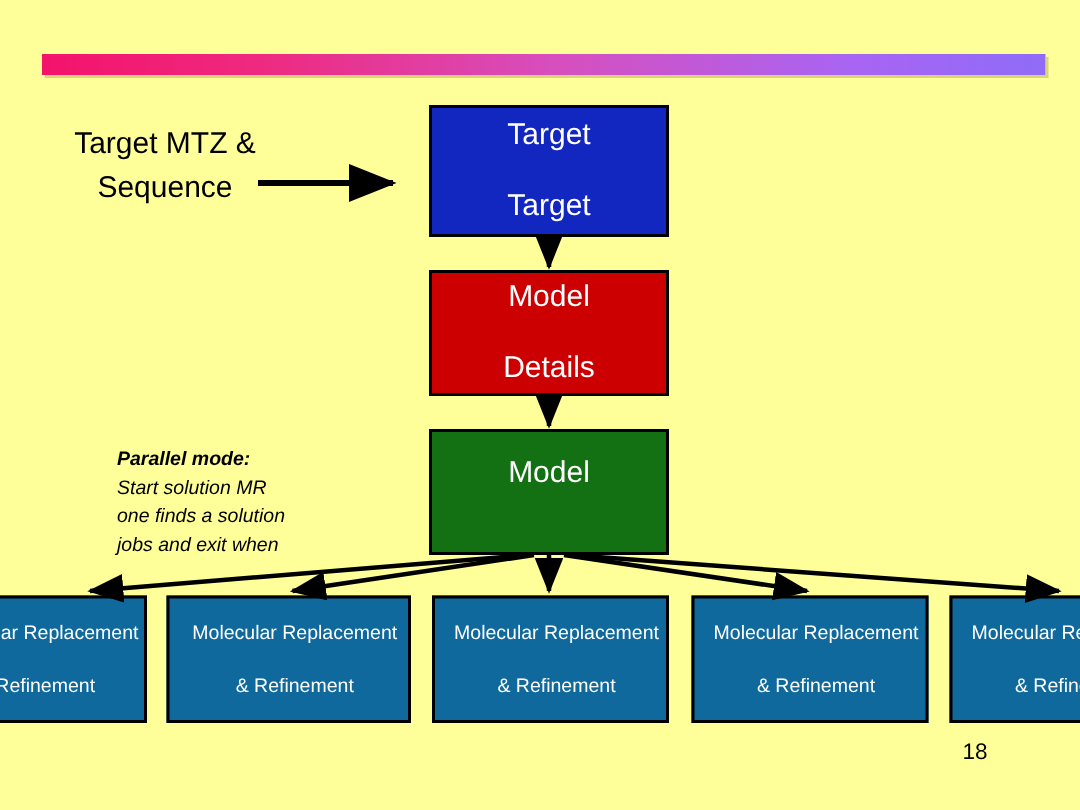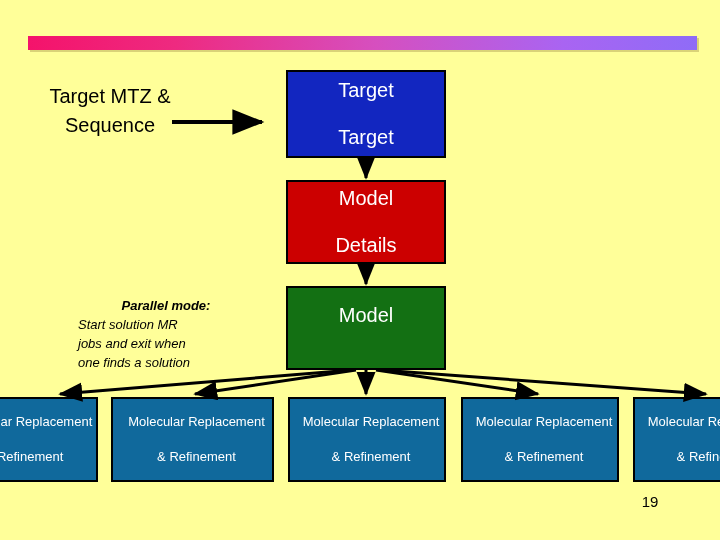--- a/index.html
+++ b/index.html
@@ -81,21 +81,20 @@
     font-size: 13px;
     font-style: italic;
     color: #000000;
     line-height: 1.46;
     text-align: left;
   }
   #parallel-note .hdr {
     font-weight: bold;
     font-style: italic;
     display: block;
-    text-align: center;
   }
   #parallel-note .body { display: block; }
 
   
   .mr-box {
     position: absolute;
     top: 397px;
     height: 85px;
     background: #10699c;
     border: 2px solid #000000;
@@ -162,22 +161,22 @@
 
   <div id="model-preparation" class="box">
     <span>
       <span>Model</span><br>
     </span>
   </div>
 
   <div id="parallel-note">
     <span class="hdr">Parallel mode:</span>
     <span class="body">Start solution MR</span>
+    <span class="body">one finds a solution</span>
     <span class="body">jobs and exit when</span>
-    <span class="body">one finds a solution</span>
   </div>
 
   <div class="mr-box mr-0">
     <span>
       <span>Molecular Replacement</span><br>
       <span>&amp; Refinement</span>
     </span>
   </div>
   <div class="mr-box mr-1">
     <span>
@@ -217,15 +216,15 @@
 
     <line x1="366" y1="264" x2="366" y2="284" stroke="#000000" stroke-width="3" marker-end="url(#ah)"></line>
 
     <line x1="352" y1="370" x2="60" y2="394" stroke="#000000" stroke-width="3" marker-end="url(#ah)"></line>
     <line x1="356" y1="370" x2="195" y2="394" stroke="#000000" stroke-width="3" marker-end="url(#ah)"></line>
     <line x1="366" y1="370" x2="366" y2="394" stroke="#000000" stroke-width="3" marker-end="url(#ah)"></line>
     <line x1="376" y1="370" x2="538" y2="394" stroke="#000000" stroke-width="3" marker-end="url(#ah)"></line>
     <line x1="380" y1="370" x2="706" y2="394" stroke="#000000" stroke-width="3" marker-end="url(#ah)"></line>
   </svg>
 
-  <div id="page-number">19</div>
+  <div id="page-number">18</div>
 
 </div>
 
 </body></html>

